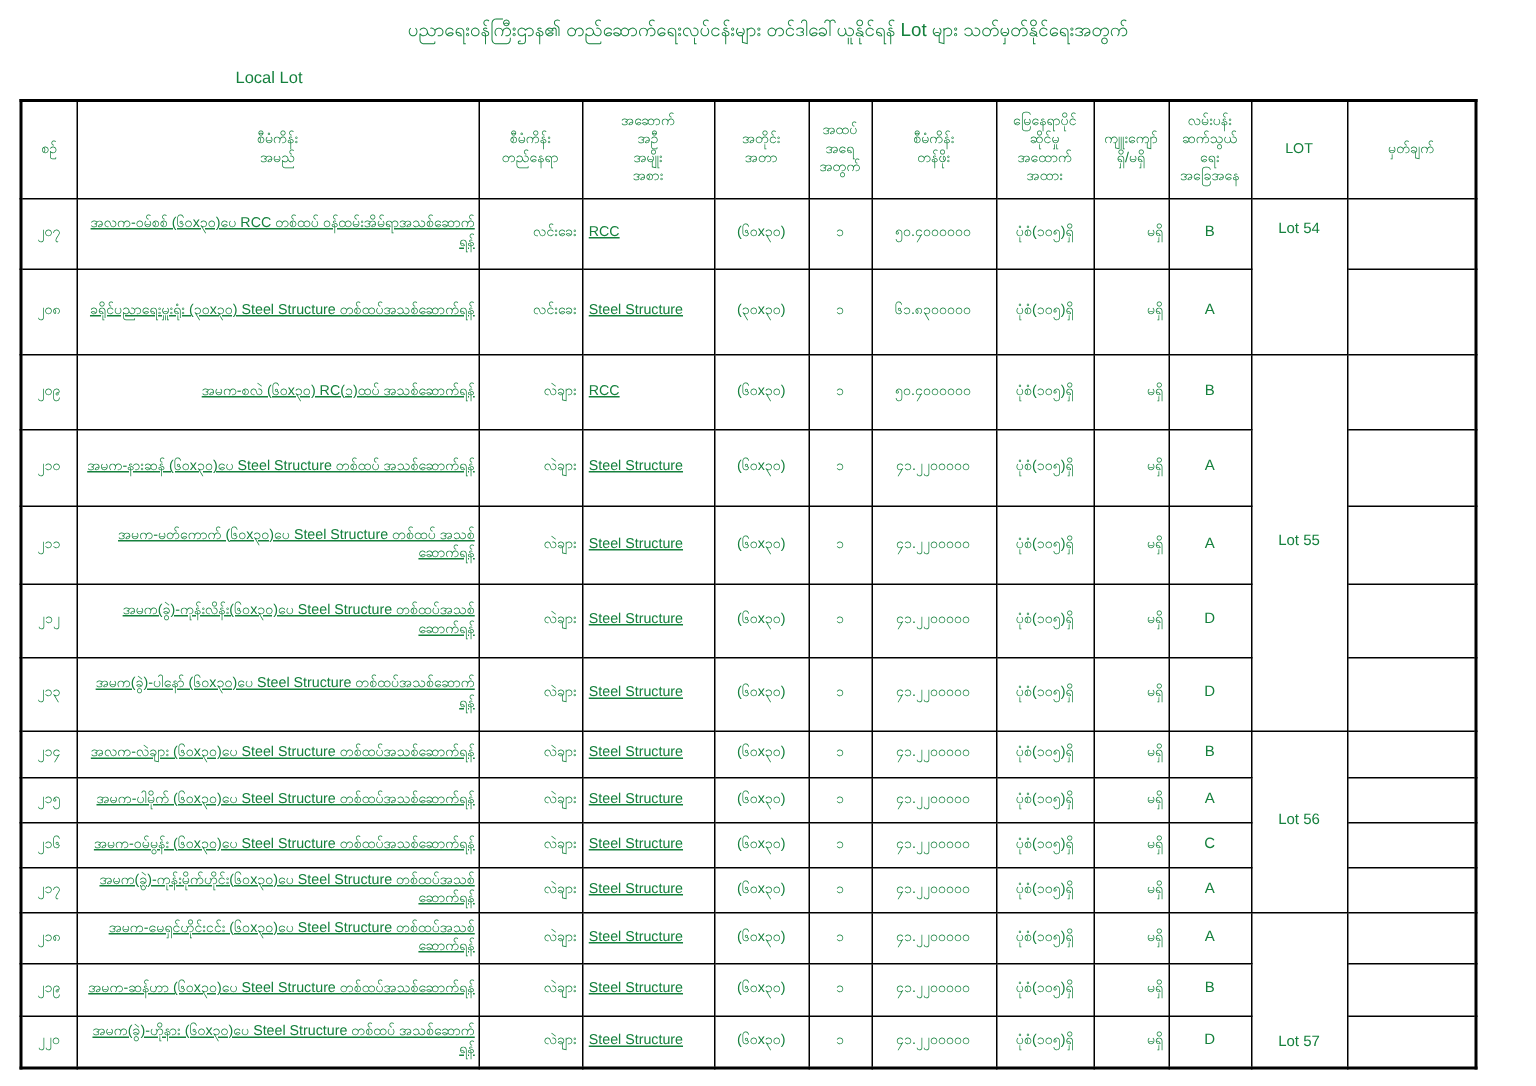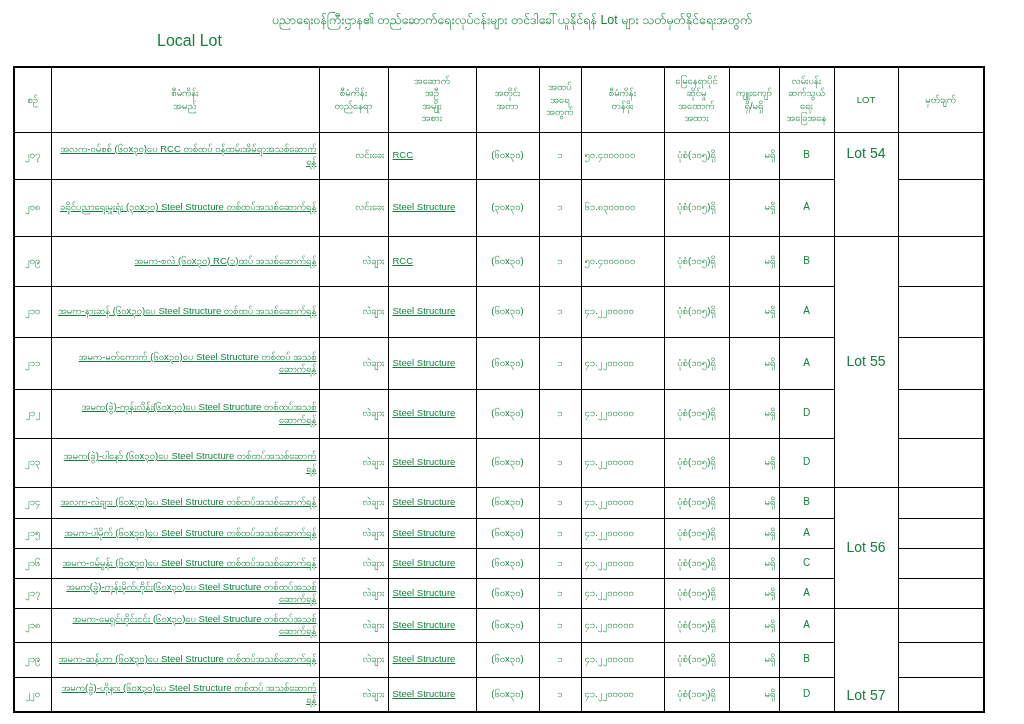--- a/index.html
+++ b/index.html
@@ -3,41 +3,41 @@
 <meta charset="utf-8">
 <style>
   html,body { margin:0; padding:0; background:#e8e8e8; }
   .page {
     position:relative; width:1024px; height:724px; margin:0 auto;
     background:#ffffff; color:#15803d;
     font-family:"Liberation Sans","DejaVu Sans",sans-serif;
     overflow:hidden;
   }
   .titles { text-align:center; padding-top:10px; font-size:12.5px; line-height:20px; }
-  .local-lot { position:absolute; left:157px; top:32px; font-size:16px; }
+  .local-lot { position:absolute; left:157px; top:46px; font-size:11px; }
   .table-wrap { position:absolute; left:13px; top:66px; }
   table { border-collapse:collapse; table-layout:fixed; width:970px; border:2px solid #000; background:#fff; }
   th, td { border:1px solid #000; overflow:hidden; vertical-align:middle; }
   thead tr { height:65px; }
   th {
     font-weight:normal; font-size:9.5px; line-height:12.5px;
     white-space:pre-line; text-align:center; padding:1px;
   }
   td { font-size:9.5px; line-height:12.5px; padding:0 3px; }
   .c-no   { text-align:center; }
   .c-name { text-align:right; padding-left:4px; padding-right:2px;text-decoration:underline; }
   .c-loc  { text-align:right; padding-left:4px; }
   .c-type { text-align:left; padding-left:4px;text-decoration:underline; }
   .c-dim  { text-align:center; }
   .c-floor{ text-align:center; }
-  .c-val  { text-align:left; padding-right:4px; }
+  .c-val  { text-align:center; padding-right:4px; }
   .c-land { text-align:center; padding:0 1px; }
   .c-enc  { text-align:right; }
   .c-road { text-align:center; font-size:10px; }
-  .c-lot  { text-align:center; font-size:14px; }
+  .c-lot  { text-align:center; font-size:10px; }
   .c-rem  { }
   .v-top    { vertical-align:top; padding-top:14px; }
   .v-middle { vertical-align:middle; }
   .v-bottom { vertical-align:bottom; padding-bottom:10px; }
 </style>
 </head>
 <body>
 
 <div class="page">
 

